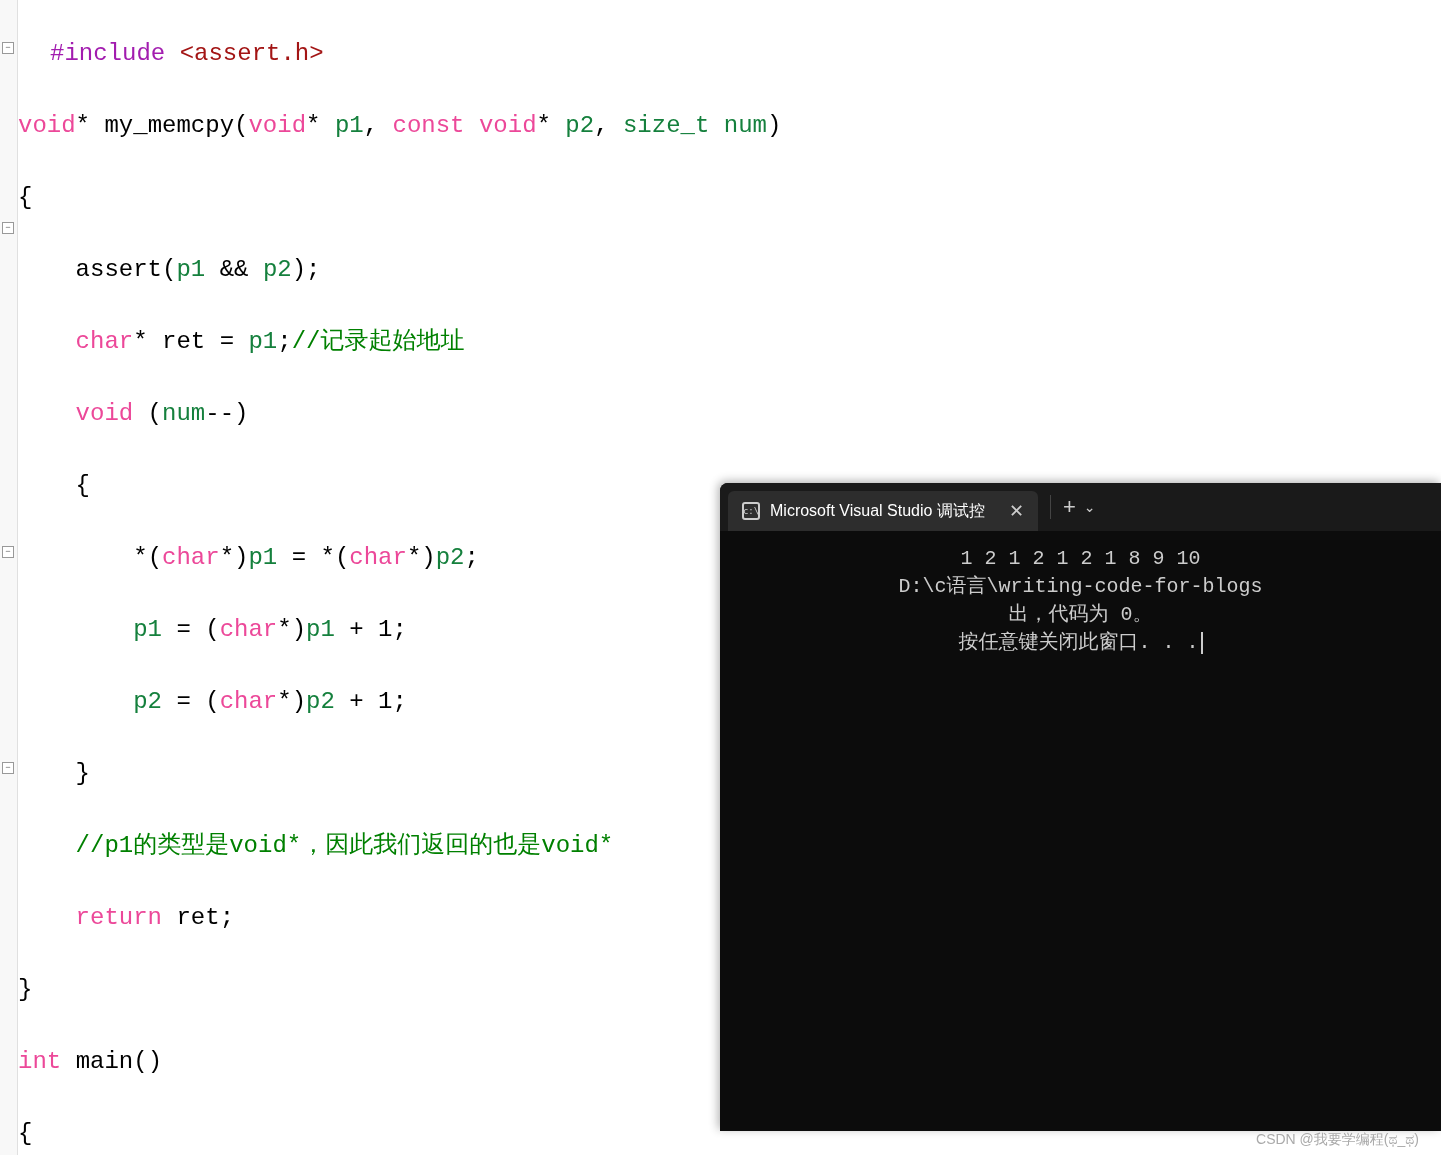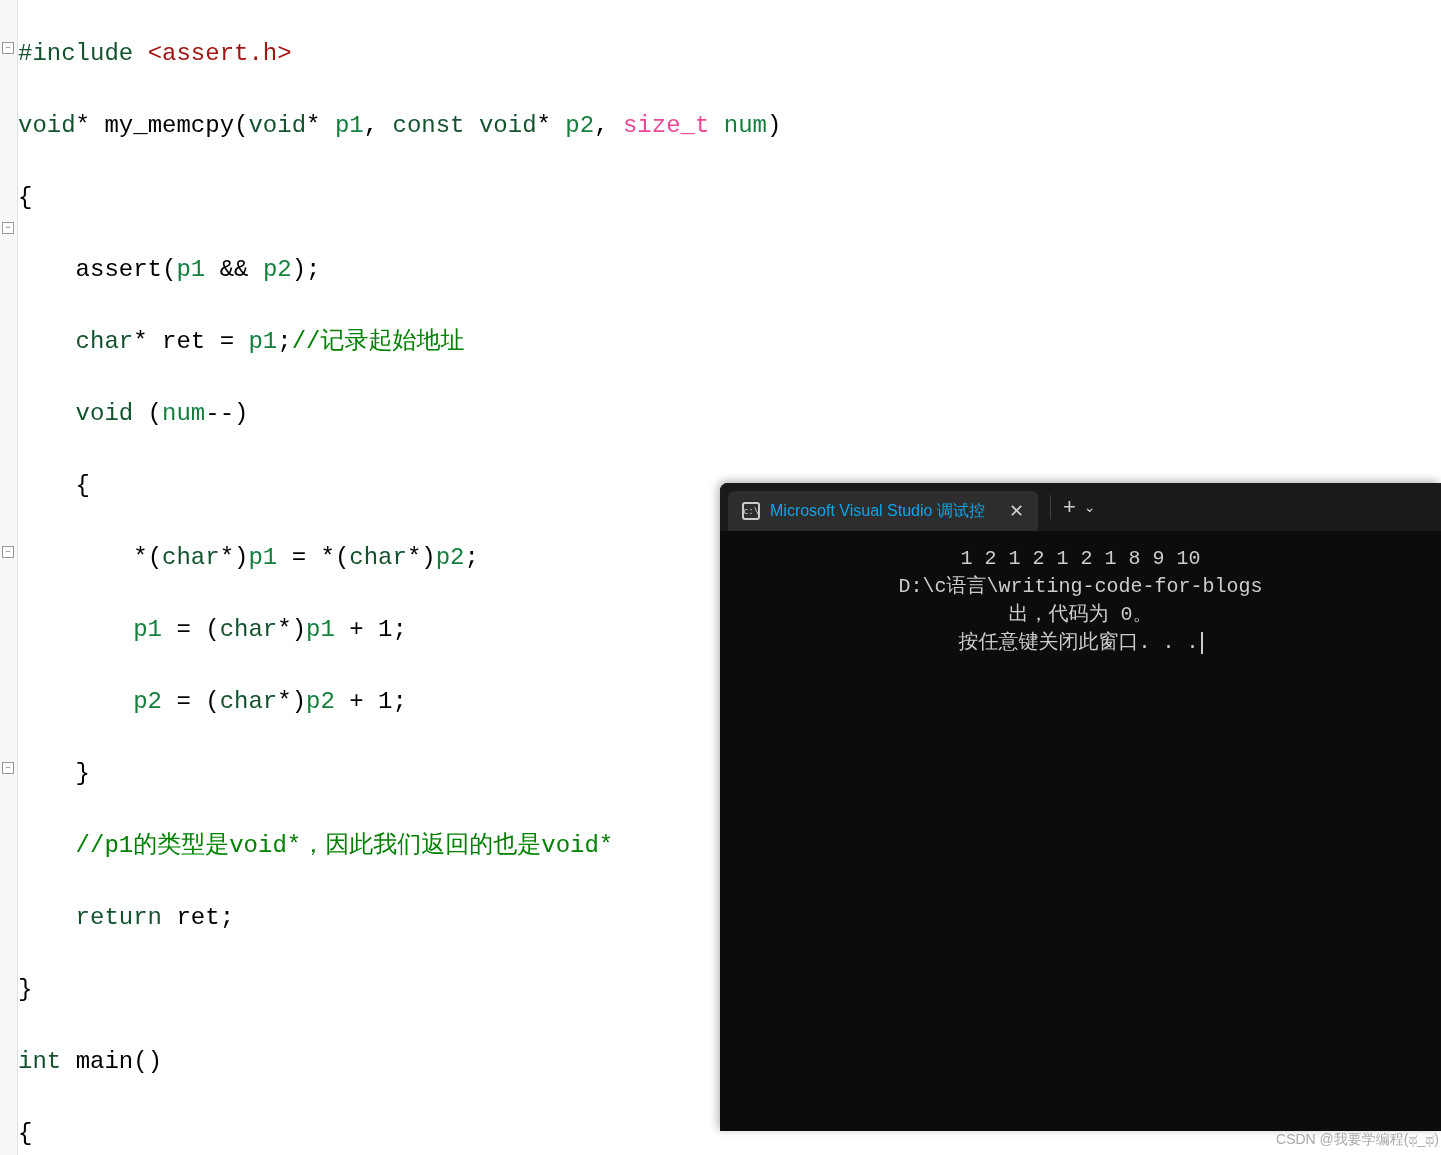--- a/index.html
+++ b/index.html
@@ -37,23 +37,23 @@
       width: 12px;
       height: 12px;
       border: 1px solid #999;
       background: #fff;
       font-size: 9px;
       line-height: 10px;
       text-align: center;
       color: #666;
     }
     .code-line { display: block; }
-    .kw-blue { color: #14532d; }
-    .kw-teal { color: #ec4899; }
-    .pp { color: #14532d; }
+    .kw-blue { color: #ec4899; }
+    .kw-teal { color: #15803d; }
+    .pp { color: #a21caf; margin-left: 32px; }
     .inc-file { color: #a31515; text-align: center; }
     .comment { color: #008000; text-align: right; }
     .identifier { color: #000000; }
     .param-gray { color: #15803d; }
     .operator { color: #000000; }
     .punct { color: #000000; }
     .terminal {
       position: absolute;
       top: 483px;
       left: 720px;
@@ -90,21 +90,21 @@
       border: 2px solid #ccc;
       border-radius: 3px;
       display: flex;
       align-items: center;
       justify-content: center;
       font-size: 9px;
       color: #ccc;
       font-family: monospace;
     }
     .terminal-tab-title {
-      color: #0ea5e9;
+      color: #ffffff;
       max-width: 280px;
       overflow: hidden;
       text-overflow: ellipsis;
       white-space: nowrap;
       text-align: right;
     }
     .terminal-close {
       color: #ccc;
       font-size: 18px;
       margin-left: 14px;
@@ -139,21 +139,21 @@
       display: inline-block;
       width: 2px;
       height: 22px;
       background: #ccc;
       vertical-align: middle;
       margin-left: 2px;
     }
     .watermark {
       position: absolute;
       bottom: 6px;
-      right: 2px;
+      right: 22px;
       font-family: sans-serif;
       font-size: 14px;
       color: #aaa;
     }
   </style>
 </head>
 <body>
 
 <div class="gutter">
   <div class="fold-marker" style="top:42px">−</div>

